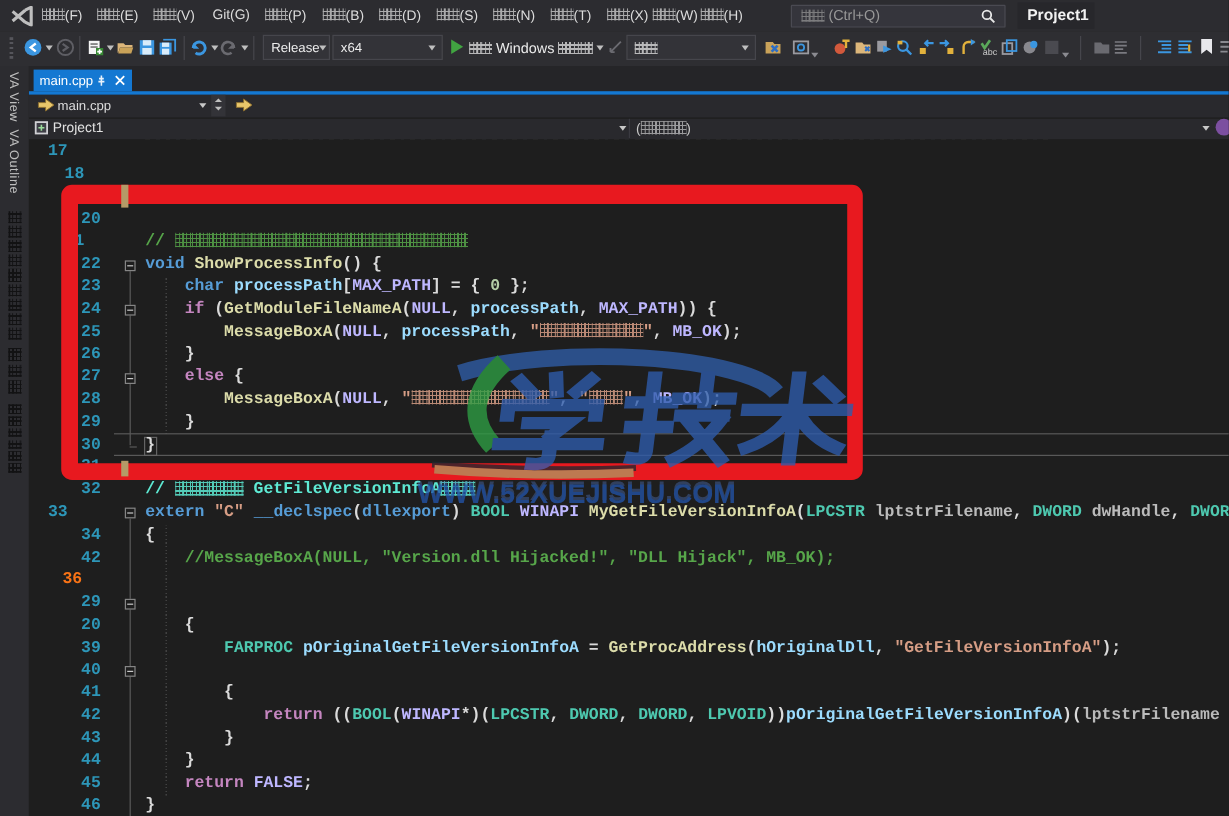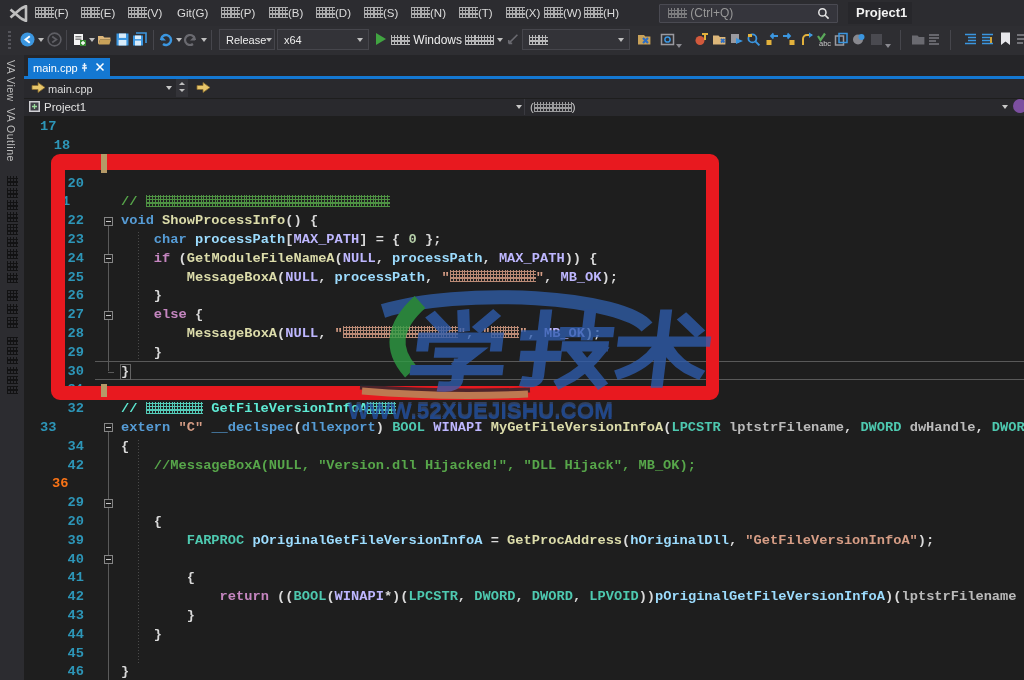--- a/index.html
+++ b/index.html
@@ -68,20 +68,21 @@
 <div style="position:absolute;left:40px;top:550.5px;width:44px;height:19px;font:bold 13.7px 'Liberation Mono',monospace;color:#2D96B8;text-align:right;line-height:18.8px">40</div>
 <div style="position:absolute;left:40px;top:569.3px;width:44px;height:19px;font:bold 13.7px 'Liberation Mono',monospace;color:#2D96B8;text-align:right;line-height:18.8px">41</div>
 <div class="cl" style="top:569.3px"><s style="color:#DADADA">        {</s></div>
 <div style="position:absolute;left:40px;top:588.1px;width:44px;height:19px;font:bold 13.7px 'Liberation Mono',monospace;color:#2D96B8;text-align:right;line-height:18.8px">42</div>
 <div class="cl" style="top:588.1px">            <s style="color:#C586C0">return</s><s style="color:#DADADA"> ((</s><s style="color:#4EC9B0">BOOL</s><s style="color:#DADADA">(</s><s style="color:#BEB7FF">WINAPI</s><s style="color:#DADADA">*)(</s><s style="color:#4EC9B0">LPCSTR</s><s style="color:#DADADA">, </s><s style="color:#4EC9B0">DWORD</s><s style="color:#DADADA">, </s><s style="color:#4EC9B0">DWORD</s><s style="color:#DADADA">, </s><s style="color:#4EC9B0">LPVOID</s><s style="color:#DADADA">))</s><s style="color:#9CDCFE">pOriginalGetFileVersionInfoA</s><s style="color:#DADADA">)(</s><s style="color:#BBBBBB">lptstrFilename</s></div>
 <div style="position:absolute;left:40px;top:606.9px;width:44px;height:19px;font:bold 13.7px 'Liberation Mono',monospace;color:#2D96B8;text-align:right;line-height:18.8px">43</div>
 <div class="cl" style="top:606.9px"><s style="color:#DADADA">        }</s></div>
 <div style="position:absolute;left:40px;top:625.7px;width:44px;height:19px;font:bold 13.7px 'Liberation Mono',monospace;color:#2D96B8;text-align:right;line-height:18.8px">44</div>
 <div class="cl" style="top:625.7px"><s style="color:#DADADA">    }</s></div>
 <div style="position:absolute;left:40px;top:644.5px;width:44px;height:19px;font:bold 13.7px 'Liberation Mono',monospace;color:#2D96B8;text-align:right;line-height:18.8px">45</div>
+<div class="cl" style="top:644.5px">    <s style="color:#C586C0">return</s><s style="color:#DADADA"> </s><s style="color:#BEB7FF">FALSE</s><s style="color:#DADADA">;</s></div>
 <div style="position:absolute;left:40px;top:663.3px;width:44px;height:19px;font:bold 13.7px 'Liberation Mono',monospace;color:#2D96B8;text-align:right;line-height:18.8px">46</div>
 <div class="cl" style="top:663.3px"><s style="color:#DADADA">}</s></div>
 <div style="position:absolute;left:104px;top:216.6px;width:9px;height:9px;background:#1E1E1E;border:1px solid #858585;box-sizing:border-box"></div>
 <div style="position:absolute;left:106px;top:220.6px;width:5px;height:1px;background:#C8C8C8"></div>
 <div style="position:absolute;left:104px;top:254.2px;width:9px;height:9px;background:#1E1E1E;border:1px solid #858585;box-sizing:border-box"></div>
 <div style="position:absolute;left:106px;top:258.2px;width:5px;height:1px;background:#C8C8C8"></div>
 <div style="position:absolute;left:104px;top:310.6px;width:9px;height:9px;background:#1E1E1E;border:1px solid #858585;box-sizing:border-box"></div>
 <div style="position:absolute;left:106px;top:314.6px;width:5px;height:1px;background:#C8C8C8"></div>
 <div style="position:absolute;left:104px;top:423.4px;width:9px;height:9px;background:#1E1E1E;border:1px solid #858585;box-sizing:border-box"></div>
 <div style="position:absolute;left:106px;top:427.4px;width:5px;height:1px;background:#C8C8C8"></div>

